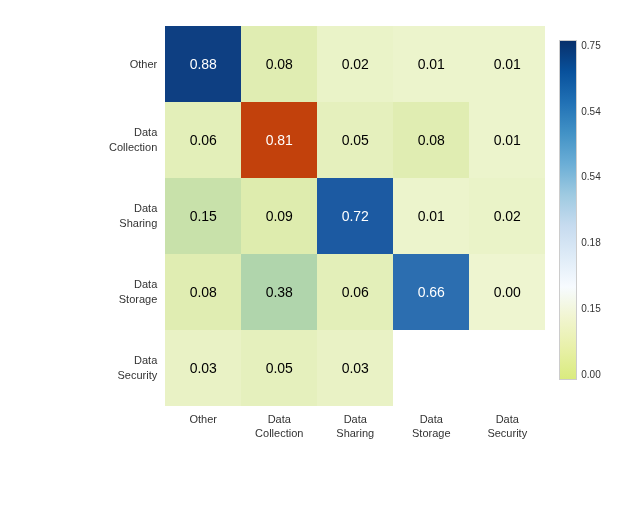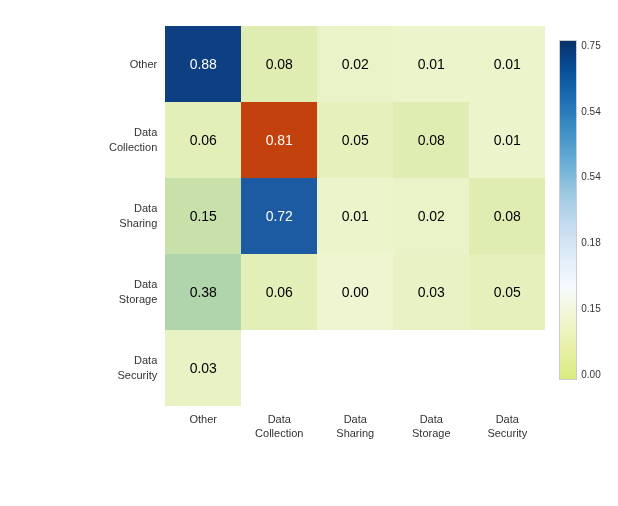--- a/index.html
+++ b/index.html
@@ -118,26 +118,28 @@
         <div class="cell" style="background-color: rgb(224, 237, 178); color: rgb(0, 0, 0);">0.08</div>
         <div class="cell" style="background-color: rgb(234, 243, 200); color: rgb(0, 0, 0);">0.02</div>
         <div class="cell" style="background-color: rgb(236, 244, 204); color: rgb(0, 0, 0);">0.01</div>
         <div class="cell" style="background-color: rgb(236, 244, 204); color: rgb(0, 0, 0);">0.01</div>
         <div class="cell" style="background-color: rgb(227, 239, 185); color: rgb(0, 0, 0);">0.06</div>
         <div class="cell" style="background-color: #c2410c; color: rgb(255, 255, 255);">0.81</div>
         <div class="cell" style="background-color: rgb(229, 240, 189); color: rgb(0, 0, 0);">0.05</div>
         <div class="cell" style="background-color: rgb(224, 237, 178); color: rgb(0, 0, 0);">0.08</div>
         <div class="cell" style="background-color: rgb(236, 244, 204); color: rgb(0, 0, 0);">0.01</div>
         <div class="cell" style="background-color: rgb(200, 225, 170); color: rgb(0, 0, 0);">0.15</div>
+        <div class="cell" style="background-color: rgb(222, 236, 174); color: rgb(0, 0, 0);">0.09</div>
         <div class="cell" style="background-color: rgb(28, 90, 162); color: rgb(255, 255, 255);">0.72</div>
         <div class="cell" style="background-color: rgb(236, 244, 204); color: rgb(0, 0, 0);">0.01</div>
         <div class="cell" style="background-color: rgb(234, 243, 200); color: rgb(0, 0, 0);">0.02</div>
         <div class="cell" style="background-color: rgb(224, 237, 178); color: rgb(0, 0, 0);">0.08</div>
         <div class="cell" style="background-color: rgb(176, 213, 172); color: rgb(0, 0, 0);">0.38</div>
         <div class="cell" style="background-color: rgb(227, 239, 185); color: rgb(0, 0, 0);">0.06</div>
+        <div class="cell" style="background-color: rgb(44, 110, 176); color: rgb(255, 255, 255);">0.66</div>
         <div class="cell" style="background-color: rgb(238, 245, 208); color: rgb(0, 0, 0);">0.00</div>
         <div class="cell" style="background-color: rgb(233, 242, 197); color: rgb(0, 0, 0);">0.03</div>
         <div class="cell" style="background-color: rgb(229, 240, 189); color: rgb(0, 0, 0);">0.05</div>
         <div class="cell" style="background-color: rgb(233, 242, 197); color: rgb(0, 0, 0);">0.03</div>
       </div>
     <div class="x-labels">
       <div class="x-label">Other</div>
       <div class="x-label">Data<br>Collection</div>
       <div class="x-label">Data<br>Sharing</div>
       <div class="x-label">Data<br>Storage</div>

